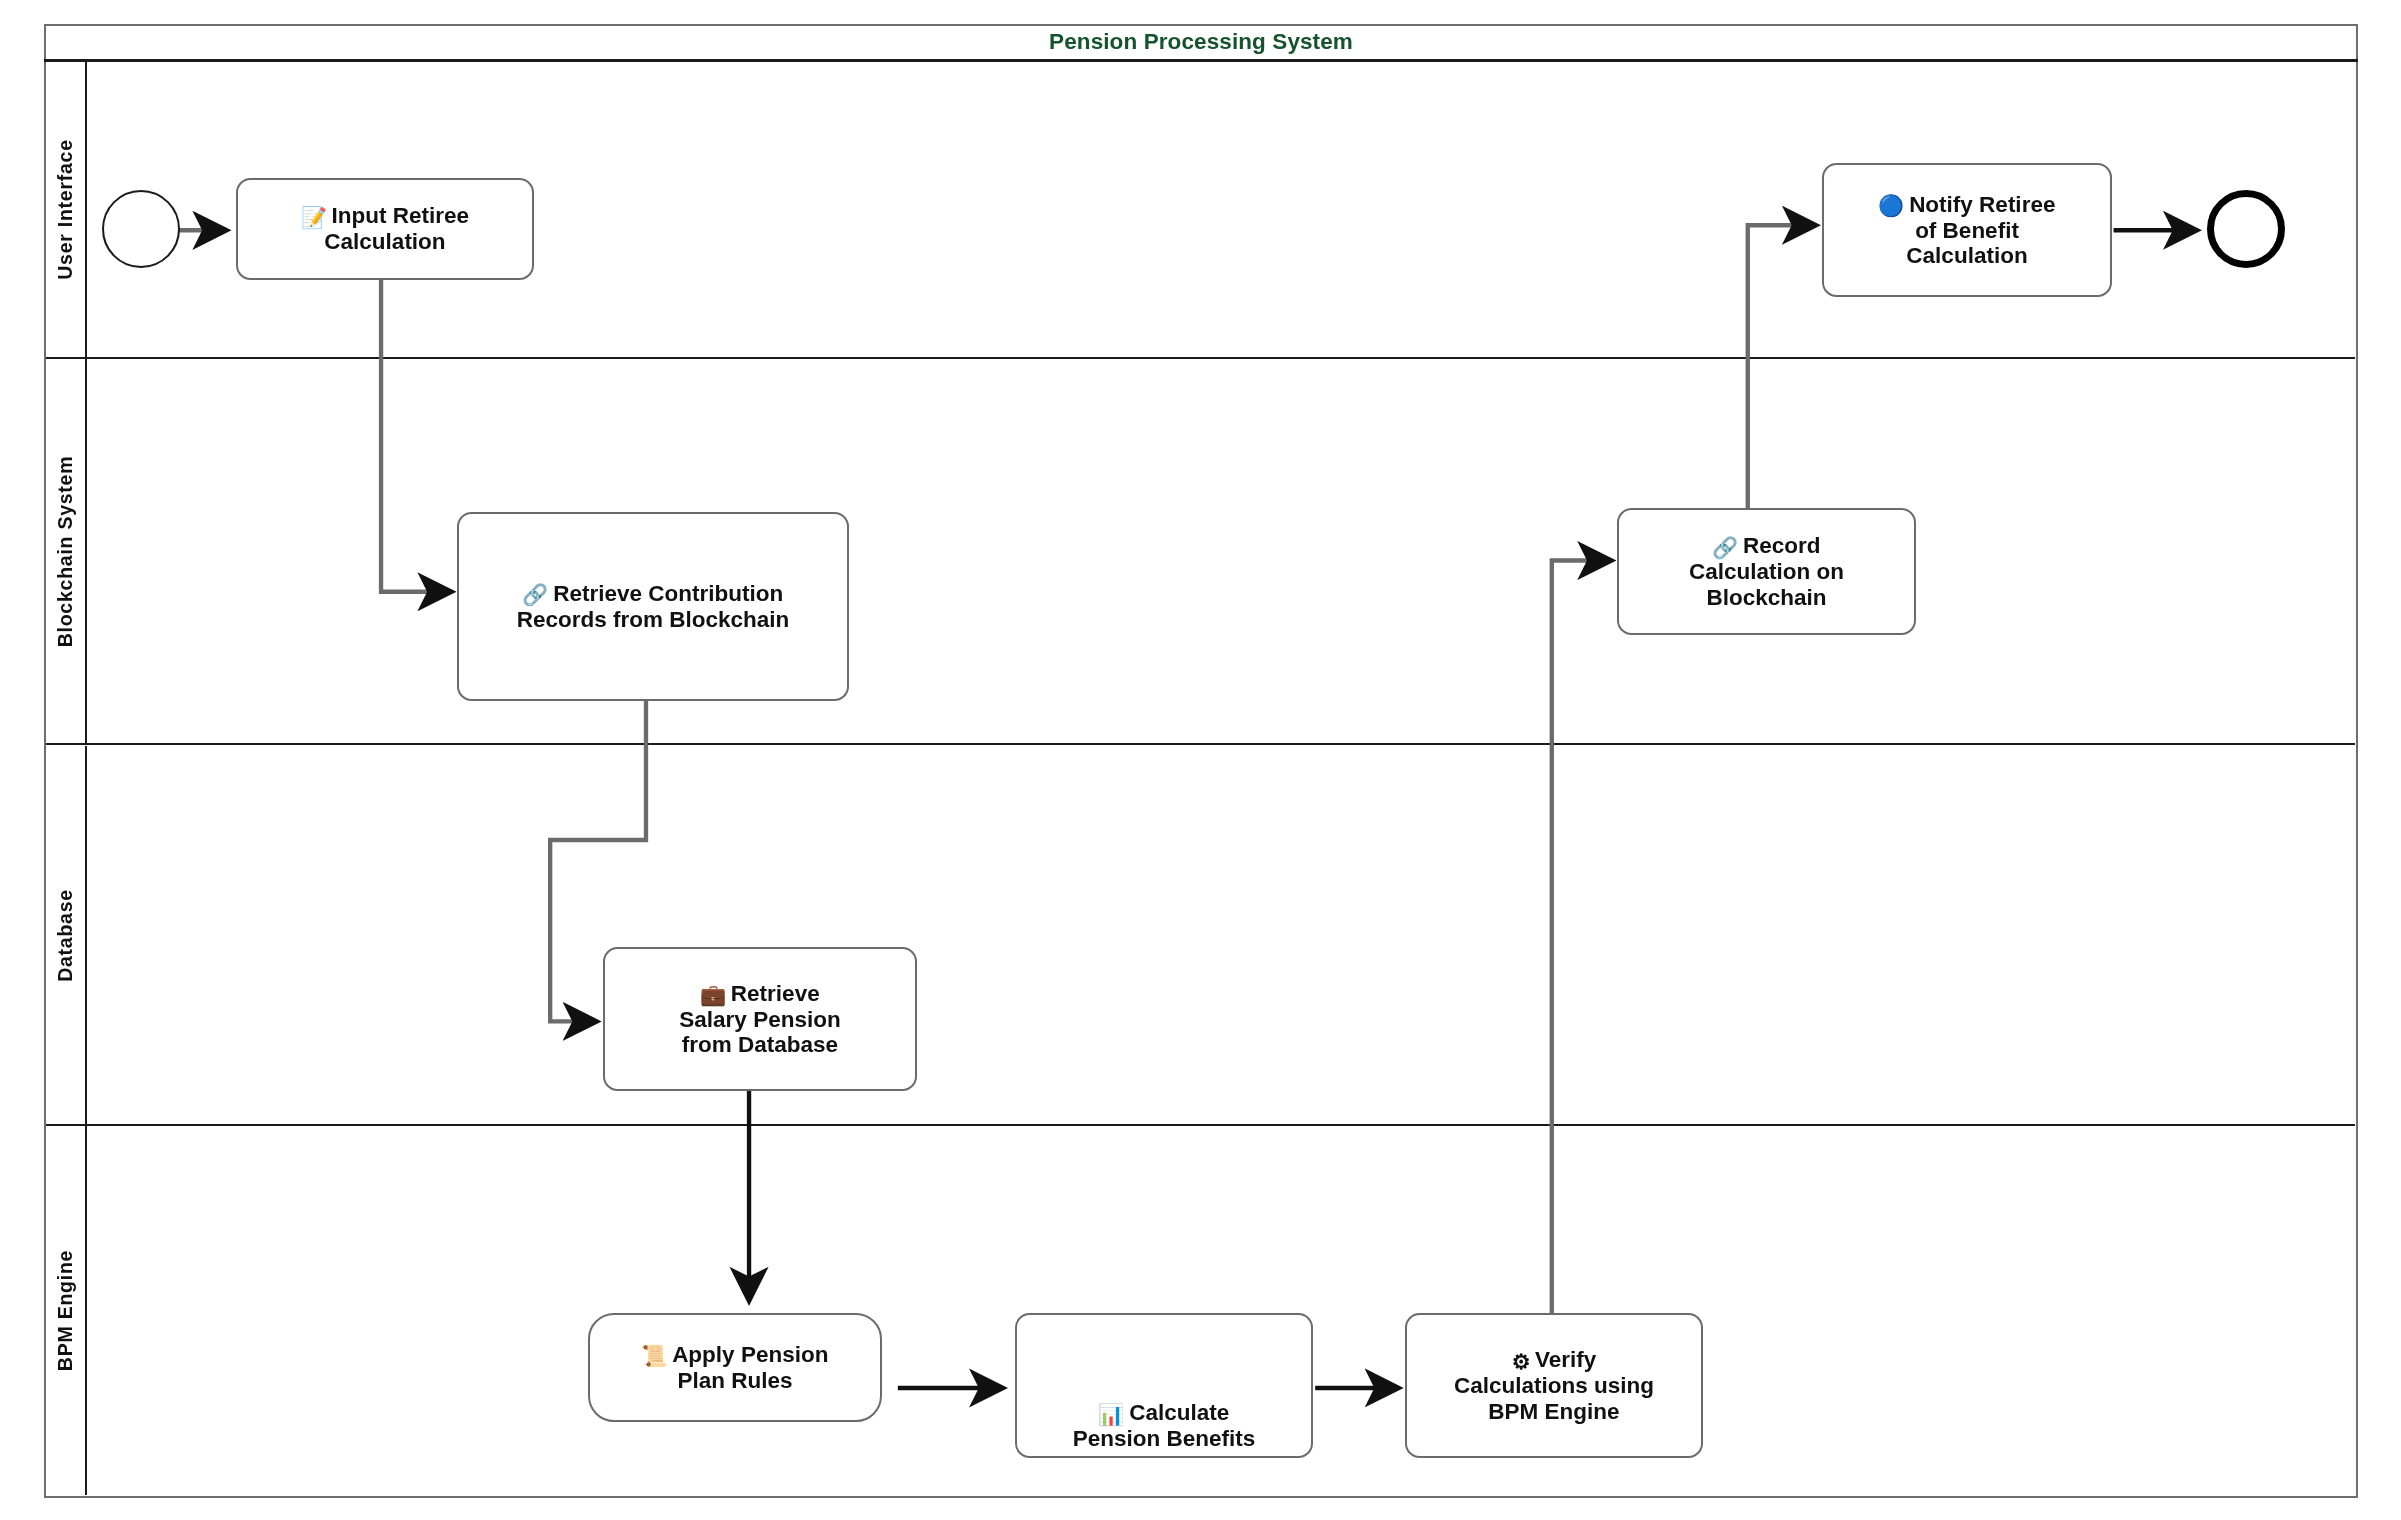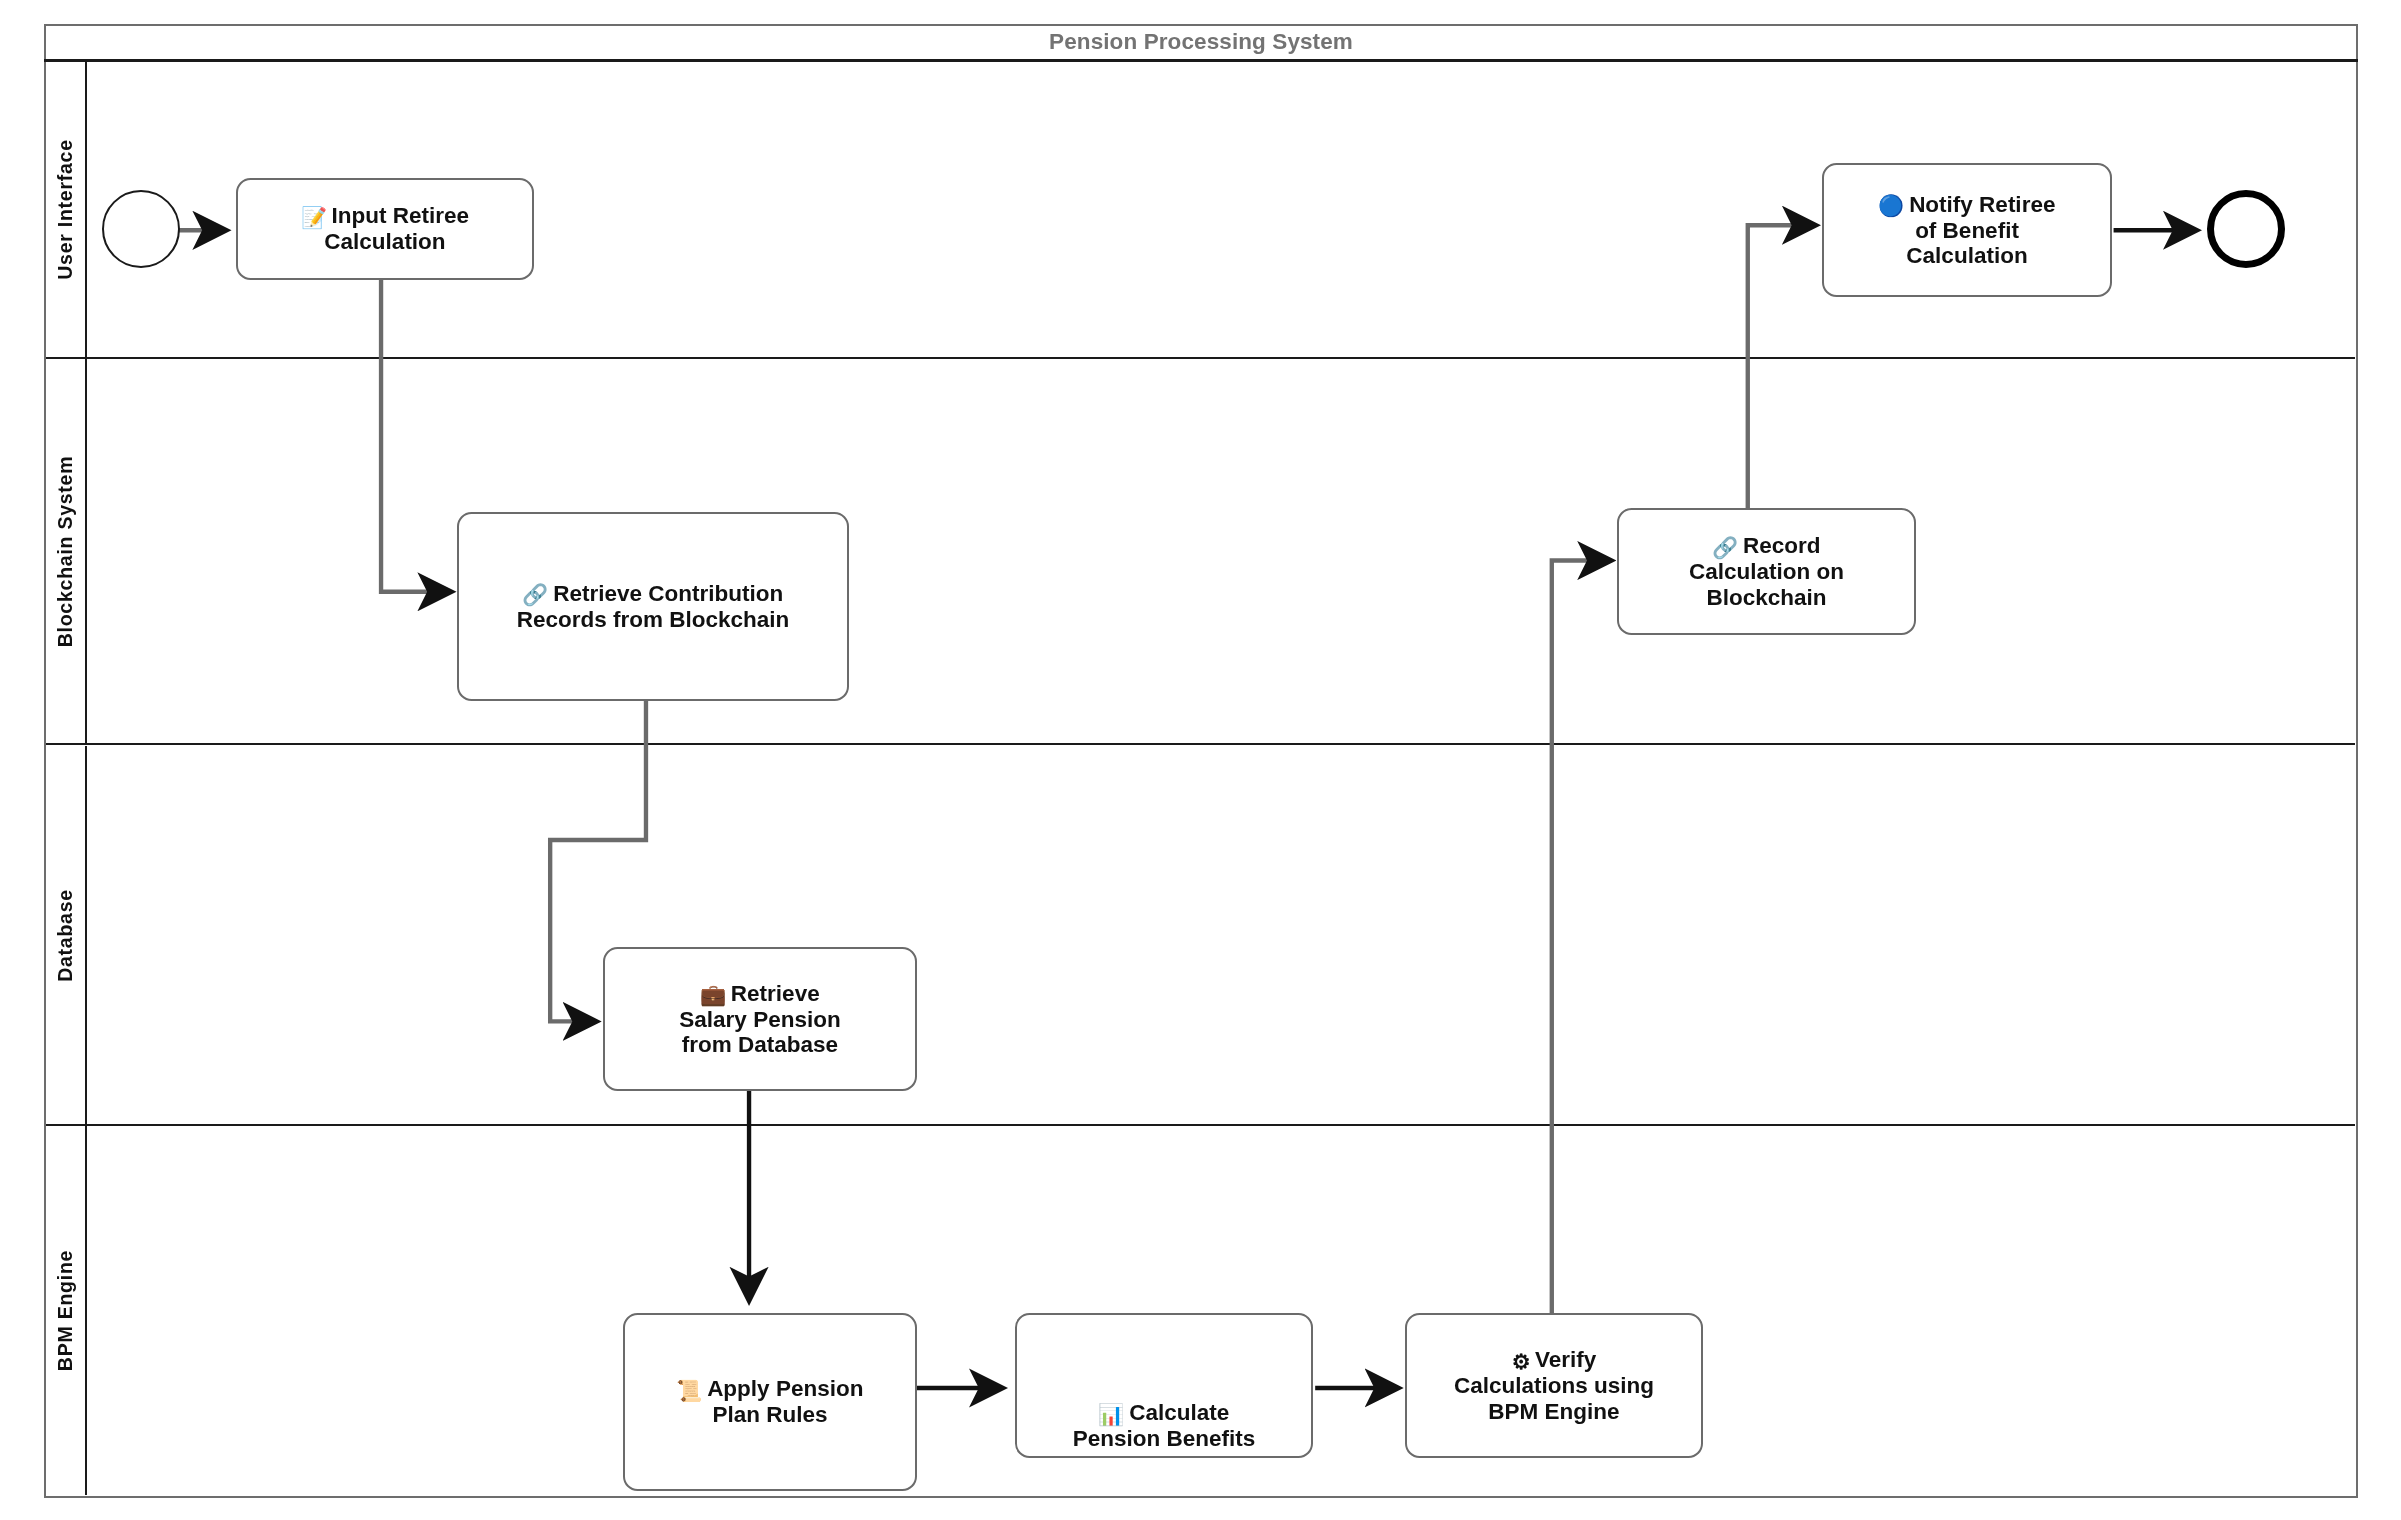--- a/index.html
+++ b/index.html
@@ -37,21 +37,21 @@
     height: 38px;
     box-sizing: border-box;
     border-bottom: 3.6px solid #1a1a1a;
     display: flex;
     align-items: center;
     justify-content: center;
   }
   .pool-title {
     font-size: 22.5px;
     font-weight: bold;
-    color: #737373;
+    color: #14532d;
     letter-spacing: 0.1px;
   }
 
   
   .lane {
     position: absolute;
     left: 46px;
     width: 2309px;
     box-sizing: border-box;
     border-bottom: 2.9px solid #1a1a1a;
@@ -237,21 +237,21 @@
   </div>
 
   <div class="task" style="left:603px; top:947px; width:314px; height:144px;">
     <div class="task-label">
       <span class="task-icon">💼</span><span>Retrieve</span><br>
       <span>Salary Pension</span><br>
       <span>from Database</span>
     </div>
   </div>
 
-  <div class="task" style="left:623px; top:1313px; width:294px; height:178px;">
+  <div class="task" style="left:588px; top:1313px; width:294px; height:109px;border-radius:26px;">
     <div class="task-label">
       <span class="task-icon">📜</span><span>Apply Pension</span><br>
       <span>Plan Rules</span>
     </div>
   </div>
 
   <div class="task" style="left:1015px; top:1313px; width:298px; height:145px;align-items:flex-end;">
     <div class="task-label">
       <span class="task-icon">📊</span><span>Calculate</span><br>
       <span>Pension Benefits</span>

